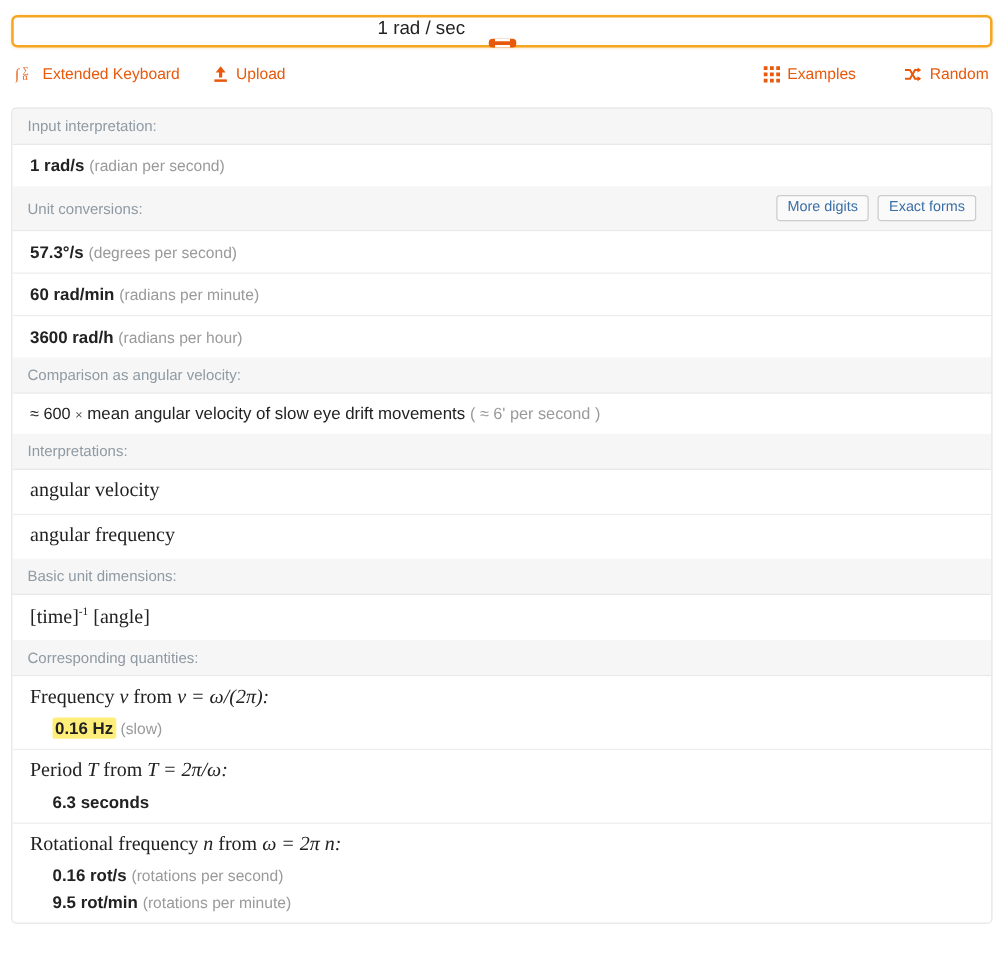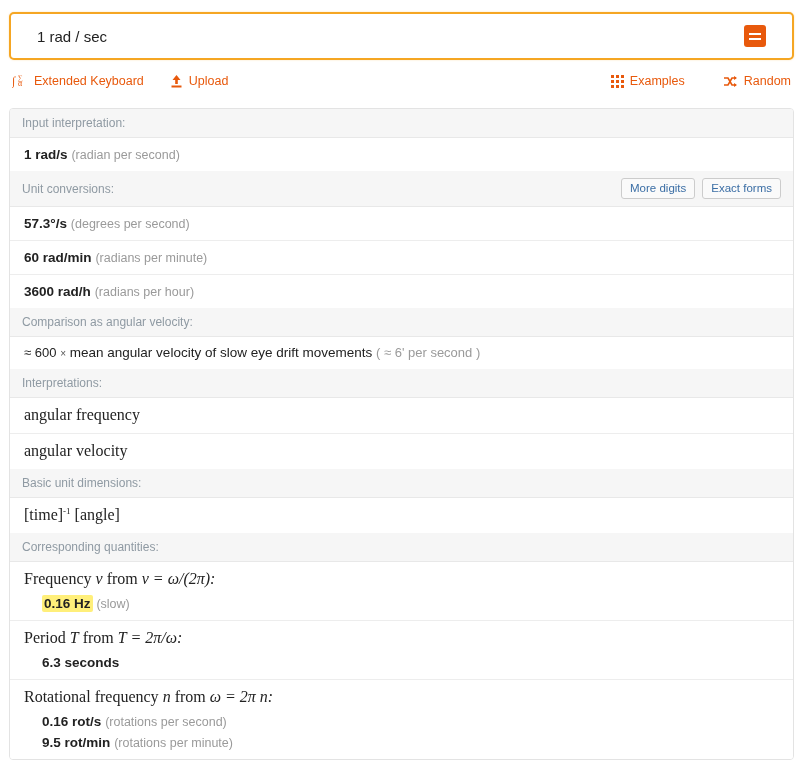--- a/index.html
+++ b/index.html
@@ -12,28 +12,29 @@
     overflow: hidden;
   }
   .page { width: 803px; height: 781px; position: relative; }
 
   
   .searchbar-wrap {
     margin: 12px 9px 0 9px;
     position: relative;
   }
   .searchbar {
-    height: 48px;
+    height: 26px;
     border: 2px solid #f5a623;
     border-radius: 5px;
     background: #fff;
     display: flex;
     align-items: center;
     padding: 0 26px;
     box-shadow: 0 0 2px rgba(245,166,35,0.35);
+    flex-direction: column;
   }
   .search-input {
     flex: 1;
     border: 0;
     outline: none;
     font-size: 15px;
     font-family: "Liberation Sans", sans-serif;
     color: #222;
     background: transparent;
     padding: 0;
@@ -243,22 +244,22 @@
           <span class="tiny">( ≈ 6' per second )</span>
         </div>
       </div>
     </div>
 
     <div>
       <div class="pod-header">
         <span class="title">Interpretations:</span>
       </div>
       <div class="pod-body">
+        <div class="row serif">angular velocity</div>
         <div class="row serif">angular frequency</div>
-        <div class="row serif">angular velocity</div>
       </div>
     </div>
 
     <div>
       <div class="pod-header">
         <span class="title">Basic unit dimensions:</span>
       </div>
       <div class="pod-body">
         <div class="row serif">
           <span>[time]</span><sup>-1</sup>

